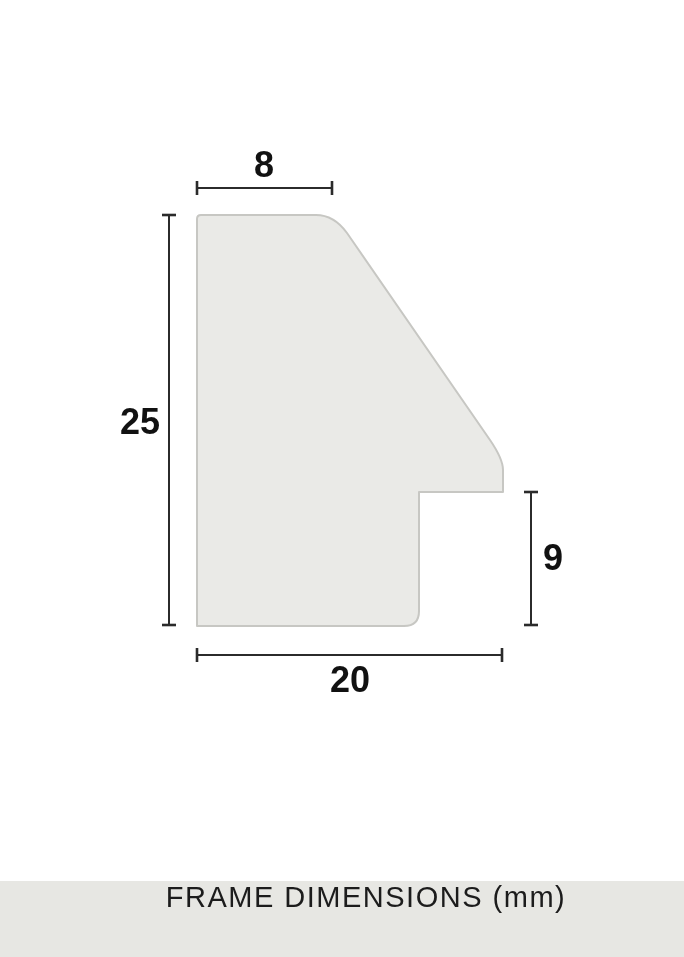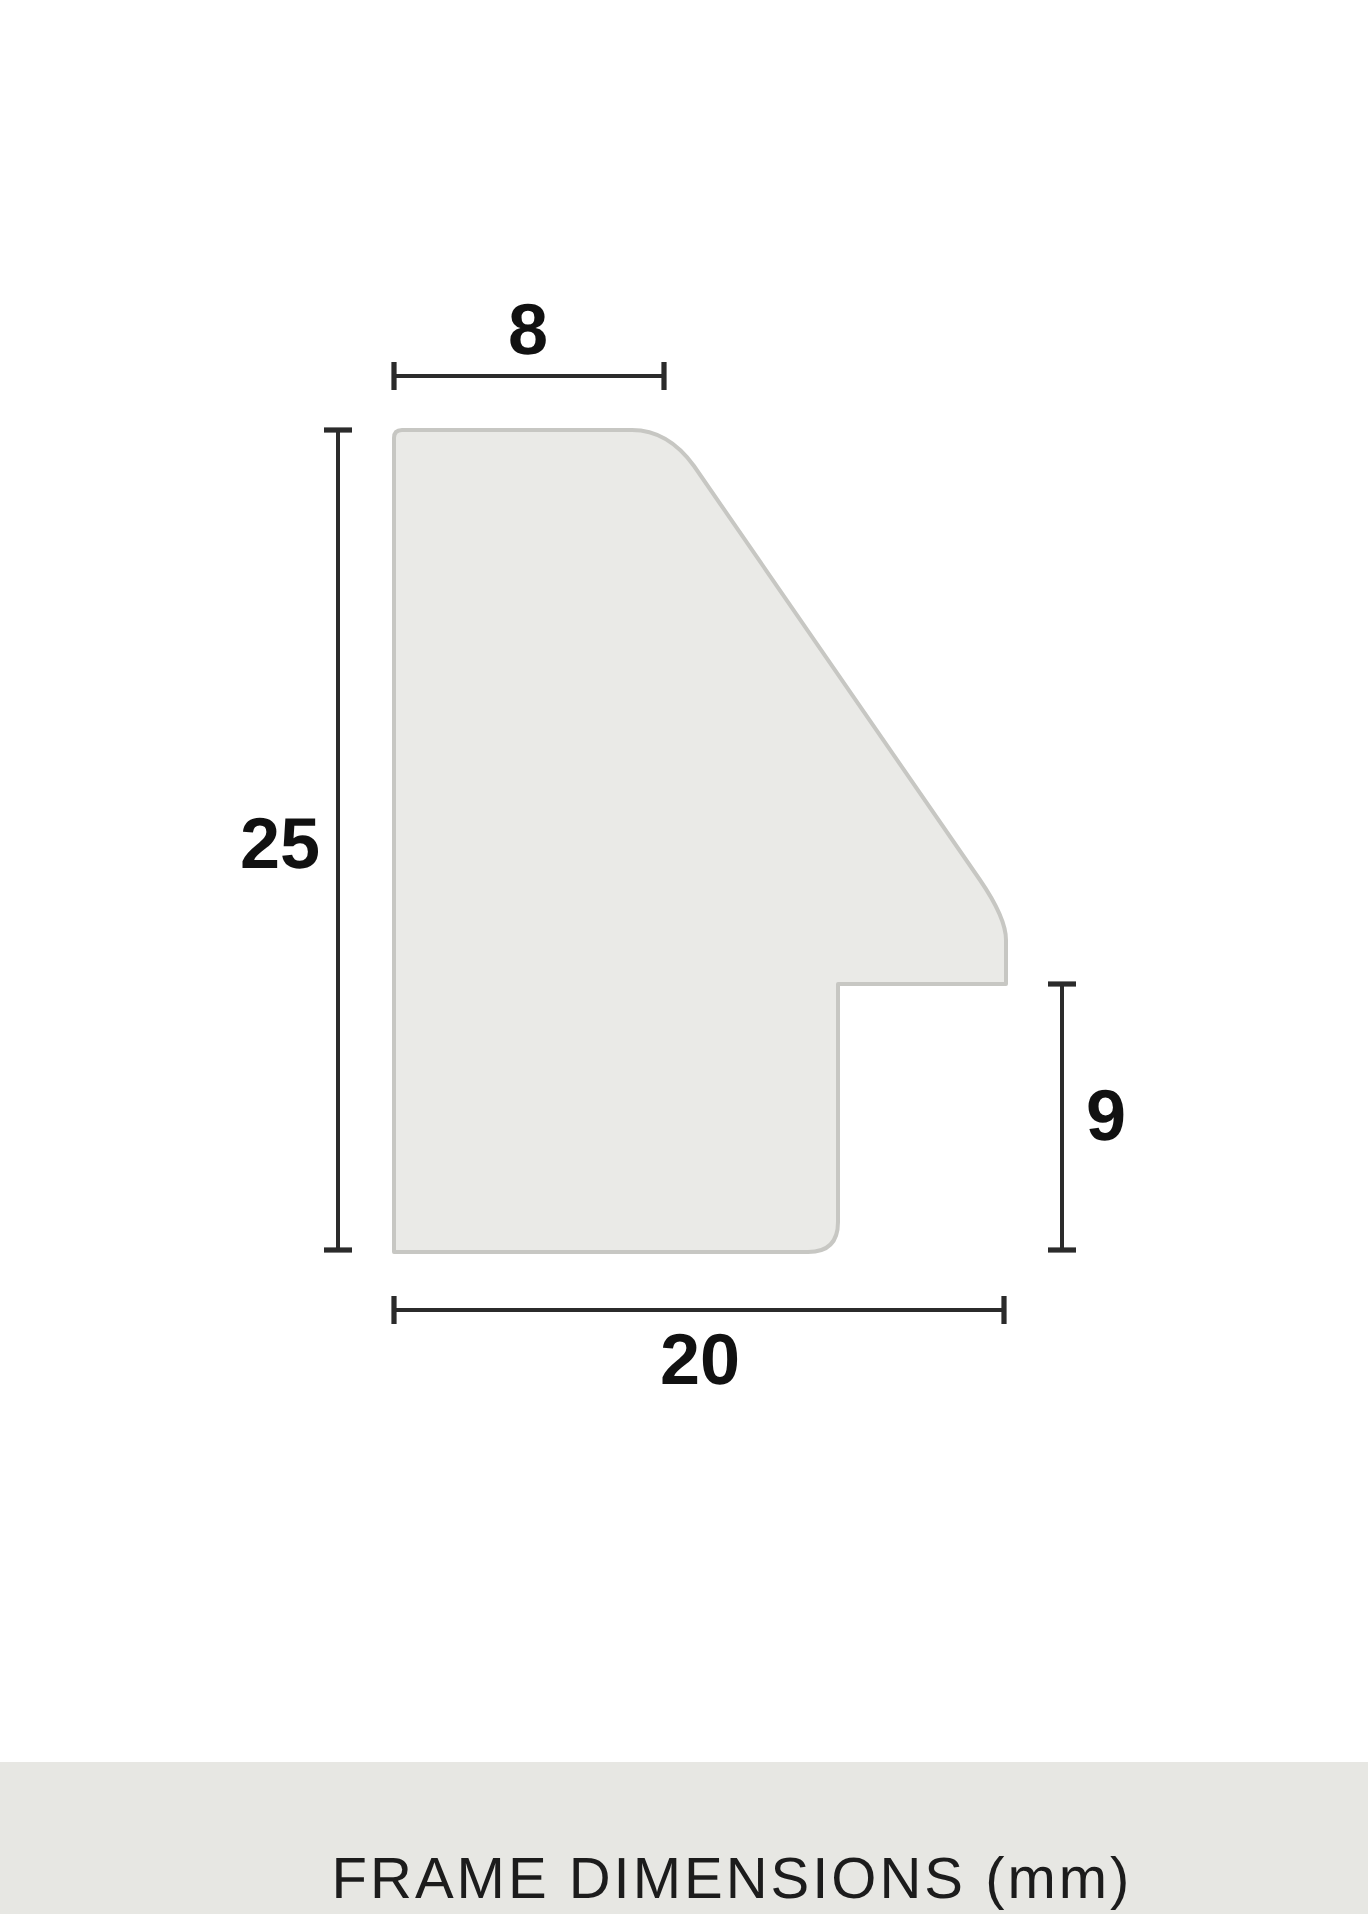--- a/index.html
+++ b/index.html
@@ -32,21 +32,21 @@
   .dim-label{
     fill:var(--label-text);
     font-family:"Liberation Sans", sans-serif;
     font-size:36px;
     font-weight:bold;
     text-anchor:middle;
   }
   .caption-bar{
     position:absolute;left:0;right:0;bottom:0;height:76px;
     background:var(--caption-bar-bg);
-    display:flex;align-items:flex-end;justify-content:center;padding-left:48px;
+    display:flex;align-items:flex-start;justify-content:center;padding-left:48px;
   }
   .caption{
     font-size:29px;
     letter-spacing:1.5px;
     color:var(--caption-text);
     font-weight:500;
   }
 </style>
 </head>
 <body>

